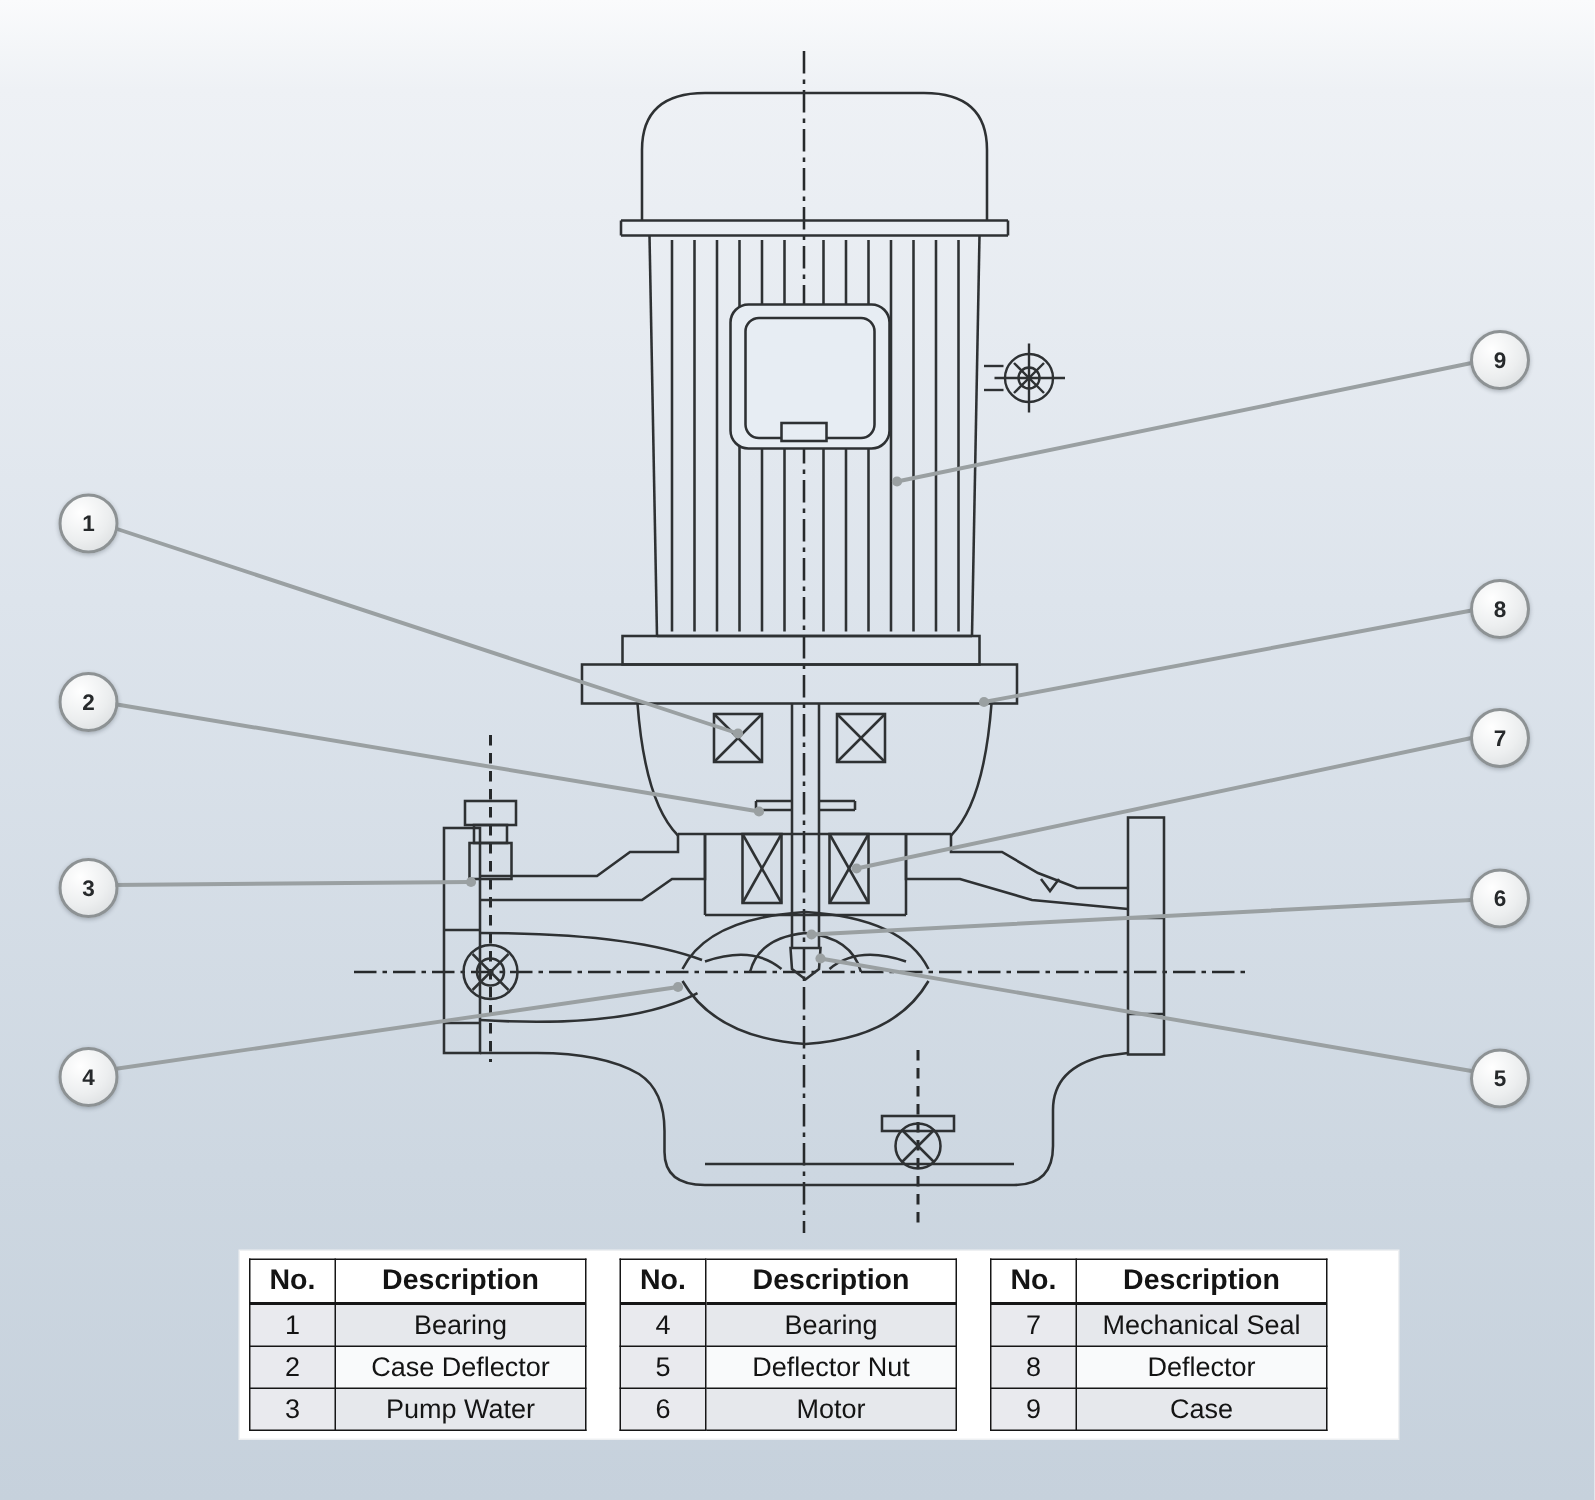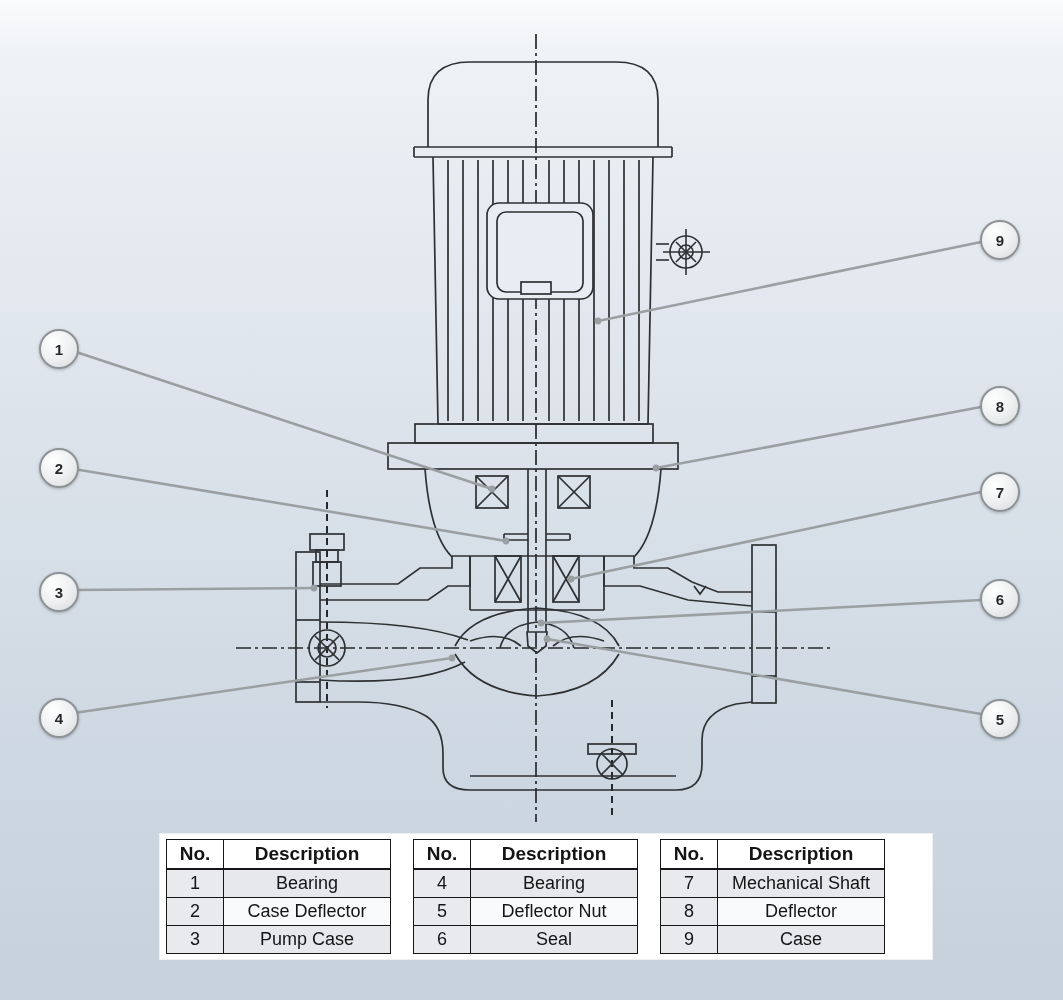--- a/index.html
+++ b/index.html
@@ -238,21 +238,21 @@
         <tr>
           <td class="no">1</td>
           <td class="desc">Bearing</td>
         </tr>
         <tr>
           <td class="no">2</td>
           <td class="desc">Case Deflector</td>
         </tr>
         <tr>
           <td class="no">3</td>
-          <td class="desc">Pump Case</td>
+          <td class="desc">Pump Water</td>
         </tr>
       </tbody>
     </table>
 
     <table class="parts t2">
       <thead>
         <tr>
           <th>No.</th>
           <th>Description</th>
         </tr>
@@ -261,36 +261,36 @@
         <tr>
           <td class="no">4</td>
           <td class="desc">Bearing</td>
         </tr>
         <tr>
           <td class="no">5</td>
           <td class="desc">Deflector Nut</td>
         </tr>
         <tr>
           <td class="no">6</td>
-          <td class="desc">Seal</td>
+          <td class="desc">Motor</td>
         </tr>
       </tbody>
     </table>
 
     <table class="parts t3">
       <thead>
         <tr>
           <th>No.</th>
           <th>Description</th>
         </tr>
       </thead>
       <tbody>
         <tr>
           <td class="no">7</td>
-          <td class="desc">Mechanical Shaft</td>
+          <td class="desc">Mechanical Seal</td>
         </tr>
         <tr>
           <td class="no">8</td>
           <td class="desc">Deflector</td>
         </tr>
         <tr>
           <td class="no">9</td>
           <td class="desc">Case</td>
         </tr>
       </tbody>

